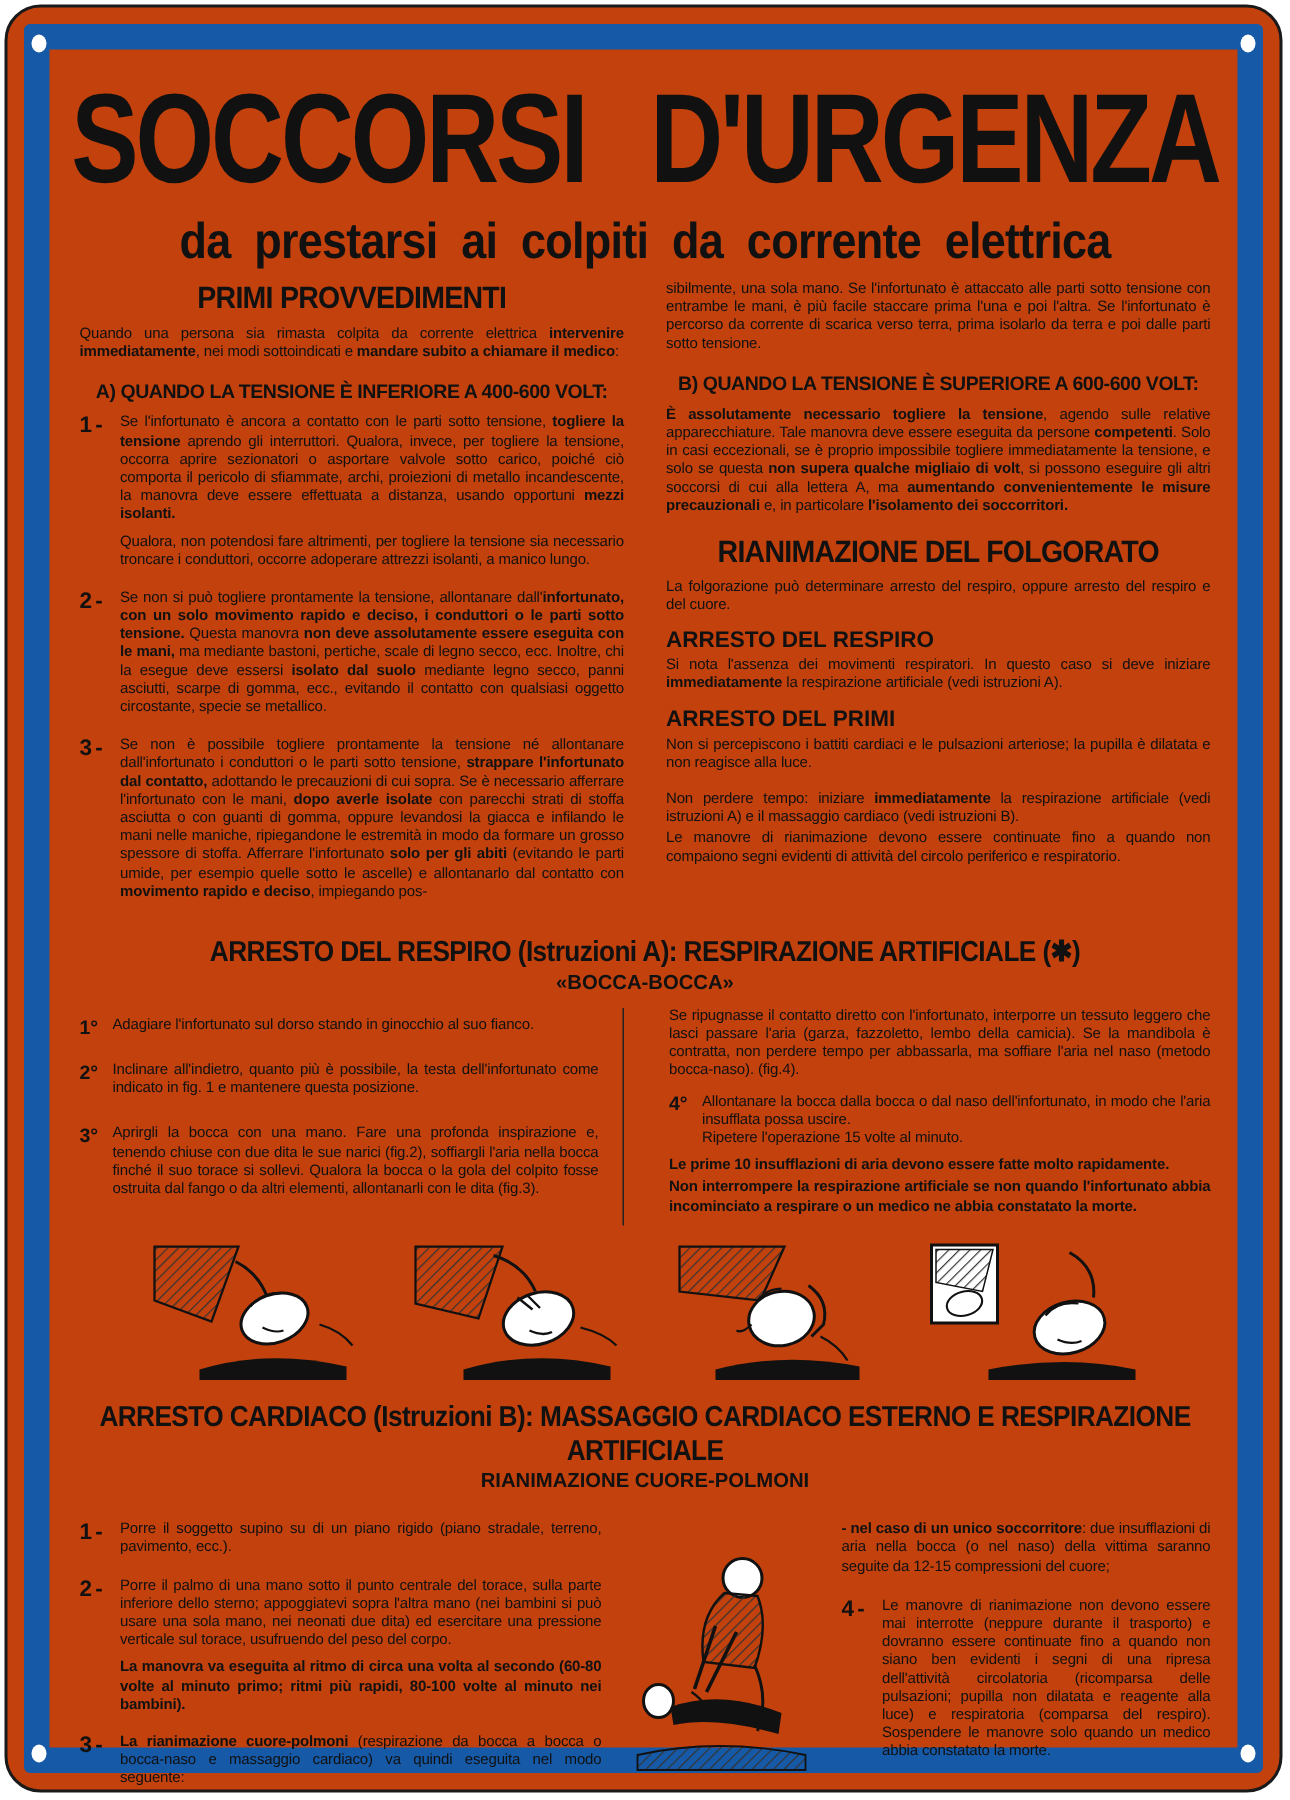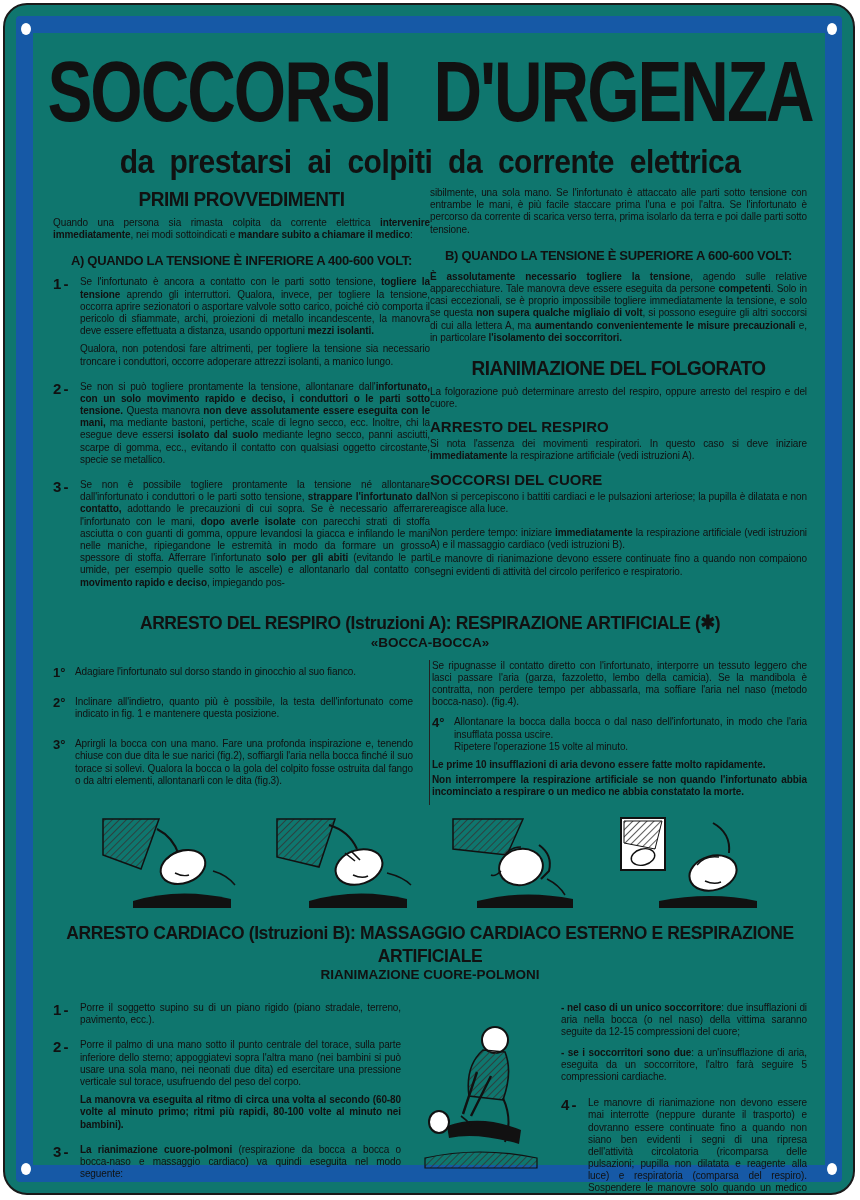--- a/index.html
+++ b/index.html
@@ -1,18 +1,18 @@
 <!DOCTYPE html>
 <html style="--blue: #1659a6;"><head>
 <meta charset="utf-8">
 <style>
   html,body{margin:0;padding:0;background:#ffffff;width:860px;height:1200px;
     font-family:"Liberation Sans",sans-serif;color:#111;}
   .plate{position:absolute;left:3px;top:3px;width:852px;height:1192px;
-    background:#0f766e;border:2px solid #1a1a1a;border-radius:24px;box-sizing:border-box;overflow:hidden;}
+    background:#c2410c;border:2px solid #1a1a1a;border-radius:24px;box-sizing:border-box;overflow:hidden;}
   .frame{position:absolute;left:11px;top:11px;right:11px;bottom:11px;
     border:17px solid var(--blue);border-radius:4px;pointer-events:none;}
   .screw{position:absolute;width:10px;height:12px;border-radius:50%;background:#fff;}
   .screw.tl{left:16px;top:18px}.screw.tr{right:16px;top:18px}
   .screw.bl{left:16px;bottom:18px}.screw.br{right:16px;bottom:18px}
   .content{position:absolute;left:30px;top:30px;right:30px;bottom:30px;
     padding:10px 16px 0 18px;box-sizing:border-box;}
   
   .title-wrap{text-align:center;margin:14px 0 10px;}
   .title-main{display:inline-block;font-weight:bold;font-size:66px;letter-spacing:-2px;
@@ -21,21 +21,21 @@
     word-spacing:8px;transform:scaleY(1.12);margin-top:22px;line-height:1;}
   
   p{margin:0 0 6px;text-align:justify;font-size:10px;line-height:1.22;letter-spacing:-0.1px;}
   b{font-weight:bold;}
   .h-col{font-weight:bold;font-size:19px;text-align:center;letter-spacing:-0.5px;margin:2px 0 6px;transform:scaleY(1.08);}
   .h-sub{font-weight:bold;font-size:13px;text-align:center;letter-spacing:-0.3px;margin:12px 0 8px;}
   .h-wide{font-weight:bold;font-size:17.5px;text-align:center;letter-spacing:-0.4px;margin:4px 0 2px;transform:scaleY(1.1);}
   .h-wide2{font-weight:bold;font-size:13.5px;text-align:center;margin:2px 0 10px;}
   .minihead{font-weight:bold;font-size:15px;margin:8px 0 3px;}
   
-  .twocol{display:grid;grid-template-columns:1fr 1fr;margin-top:6px;}
+  .twocol{display:grid;grid-template-columns:1fr 1fr;column-gap:28px;margin-top:6px;}
   .twocol.divided>.colL{border-right:1px solid #222;padding-right:16px;}
   .twocol.divided>.colR{padding-left:2px;}
   .nitem{display:flex;margin:0 0 7px;}
   .nitem .num{flex:0 0 27px;font-weight:bold;font-size:15px;letter-spacing:-1px;line-height:1.1;}
   .nitem .body{flex:1;}
   .step{display:flex;margin:0 0 12px;}
   .step .num{flex:0 0 22px;font-weight:bold;font-size:13px;line-height:1.1;}
   .step .body{flex:1;}
   .bold-para{font-weight:bold;}
   
@@ -92,21 +92,21 @@
 
       <div class="colR">
         <p>sibilmente, una sola mano. Se l'infortunato è attaccato alle parti sotto tensione con entrambe le mani, è più facile staccare prima l'una e poi l'altra. Se l'infortunato è percorso da corrente di scarica verso terra, prima isolarlo da terra e poi dalle parti sotto tensione.</p>
         <div class="h-sub">B) QUANDO LA TENSIONE È SUPERIORE A 600-600 VOLT:</div>
         <p><b>È assolutamente necessario togliere la tensione</b><span>, agendo sulle relative apparecchiature. Tale manovra deve essere eseguita da persone </span><b>competenti</b><span>. Solo in casi eccezionali, se è proprio impossibile togliere immediatamente la tensione, e solo se questa </span><b>non supera qualche migliaio di volt</b><span>, si possono eseguire gli altri soccorsi di cui alla lettera A, ma </span><b>aumentando convenientemente le misure precauzionali</b><span> e, in particolare </span><b>l'isolamento dei soccorritori.</b></p>
 
         <div class="h-col" style="margin-top:14px">RIANIMAZIONE DEL FOLGORATO</div>
         <p>La folgorazione può determinare arresto del respiro, oppure arresto del respiro e del cuore.</p>
         <div class="minihead">ARRESTO DEL RESPIRO</div>
         <p><span>Si nota l'assenza dei movimenti respiratori. In questo caso si deve iniziare </span><b>immediatamente</b><span> la respirazione artificiale (vedi istruzioni A).</span></p>
-        <div class="minihead">SOCCORSI DEL CUORE</div>
+        <div class="minihead">ARRESTO DEL PRIMI</div>
         <p style="margin-bottom:12px">Non si percepiscono i battiti cardiaci e le pulsazioni arteriose; la pupilla è dilatata e non reagisce alla luce.</p>
         <p style="margin-bottom:2px"><span>Non perdere tempo: iniziare </span><b>immediatamente</b><span> la respirazione artificiale (vedi istruzioni A) e il massaggio cardiaco (vedi istruzioni B).</span></p>
         <p>Le manovre di rianimazione devono essere continuate fino a quando non compaiono segni evidenti di attività del circolo periferico e respiratorio.</p>
       </div>
     </div>
 
     <div style="margin-top:10px">
       <div class="h-wide">ARRESTO DEL RESPIRO (Istruzioni A): RESPIRAZIONE ARTIFICIALE (✱)</div>
       <div class="h-wide2">«BOCCA-BOCCA»</div>
 
@@ -251,21 +251,20 @@
             <path d="M86,80 q10,22 2,44" fill="none" stroke="#111" stroke-width="2"></path>
             <ellipse cx="22" cy="104" rx="10" ry="11" fill="#fff" stroke="#111" stroke-width="2"></ellipse>
             <path d="M30,108 Q64,96 104,112 L102,126 Q60,114 32,120 Z" fill="#111"></path>
             <path d="M44,98 q6,4 10,10" fill="none" stroke="#111" stroke-width="1.6"></path>
             <path d="M8,140 Q62,128 120,140 L120,150 L8,150 Z" fill="url(#h5)" stroke="#111" stroke-width="1.2"></path>
           </svg>
         </div>
 
         <div>
           <p><b>- nel caso di un unico soccorritore</b><span>: due insufflazioni di aria nella bocca (o nel naso) della vittima saranno seguite da 12-15 compressioni del cuore;</span></p>
-          <p style="margin-top:8px"><b>- se i soccorritori sono due</b><span>: a un'insufflazione di aria, eseguita da un soccorritore, l'altro farà seguire 5 compressioni cardiache.</span></p>
           <div class="nitem" style="margin-top:14px">
             <span class="num">4 -</span>
             <div class="body">
               <p>Le manovre di rianimazione non devono essere mai interrotte (neppure durante il trasporto) e dovranno essere continuate fino a quando non siano ben evidenti i segni di una ripresa dell'attività circolatoria (ricomparsa delle pulsazioni; pupilla non dilatata e reagente alla luce) e respiratoria (comparsa del respiro). Sospendere le manovre solo quando un medico abbia constatato la morte.</p>
             </div>
           </div>
         </div>
       </div>
     </div>
 

